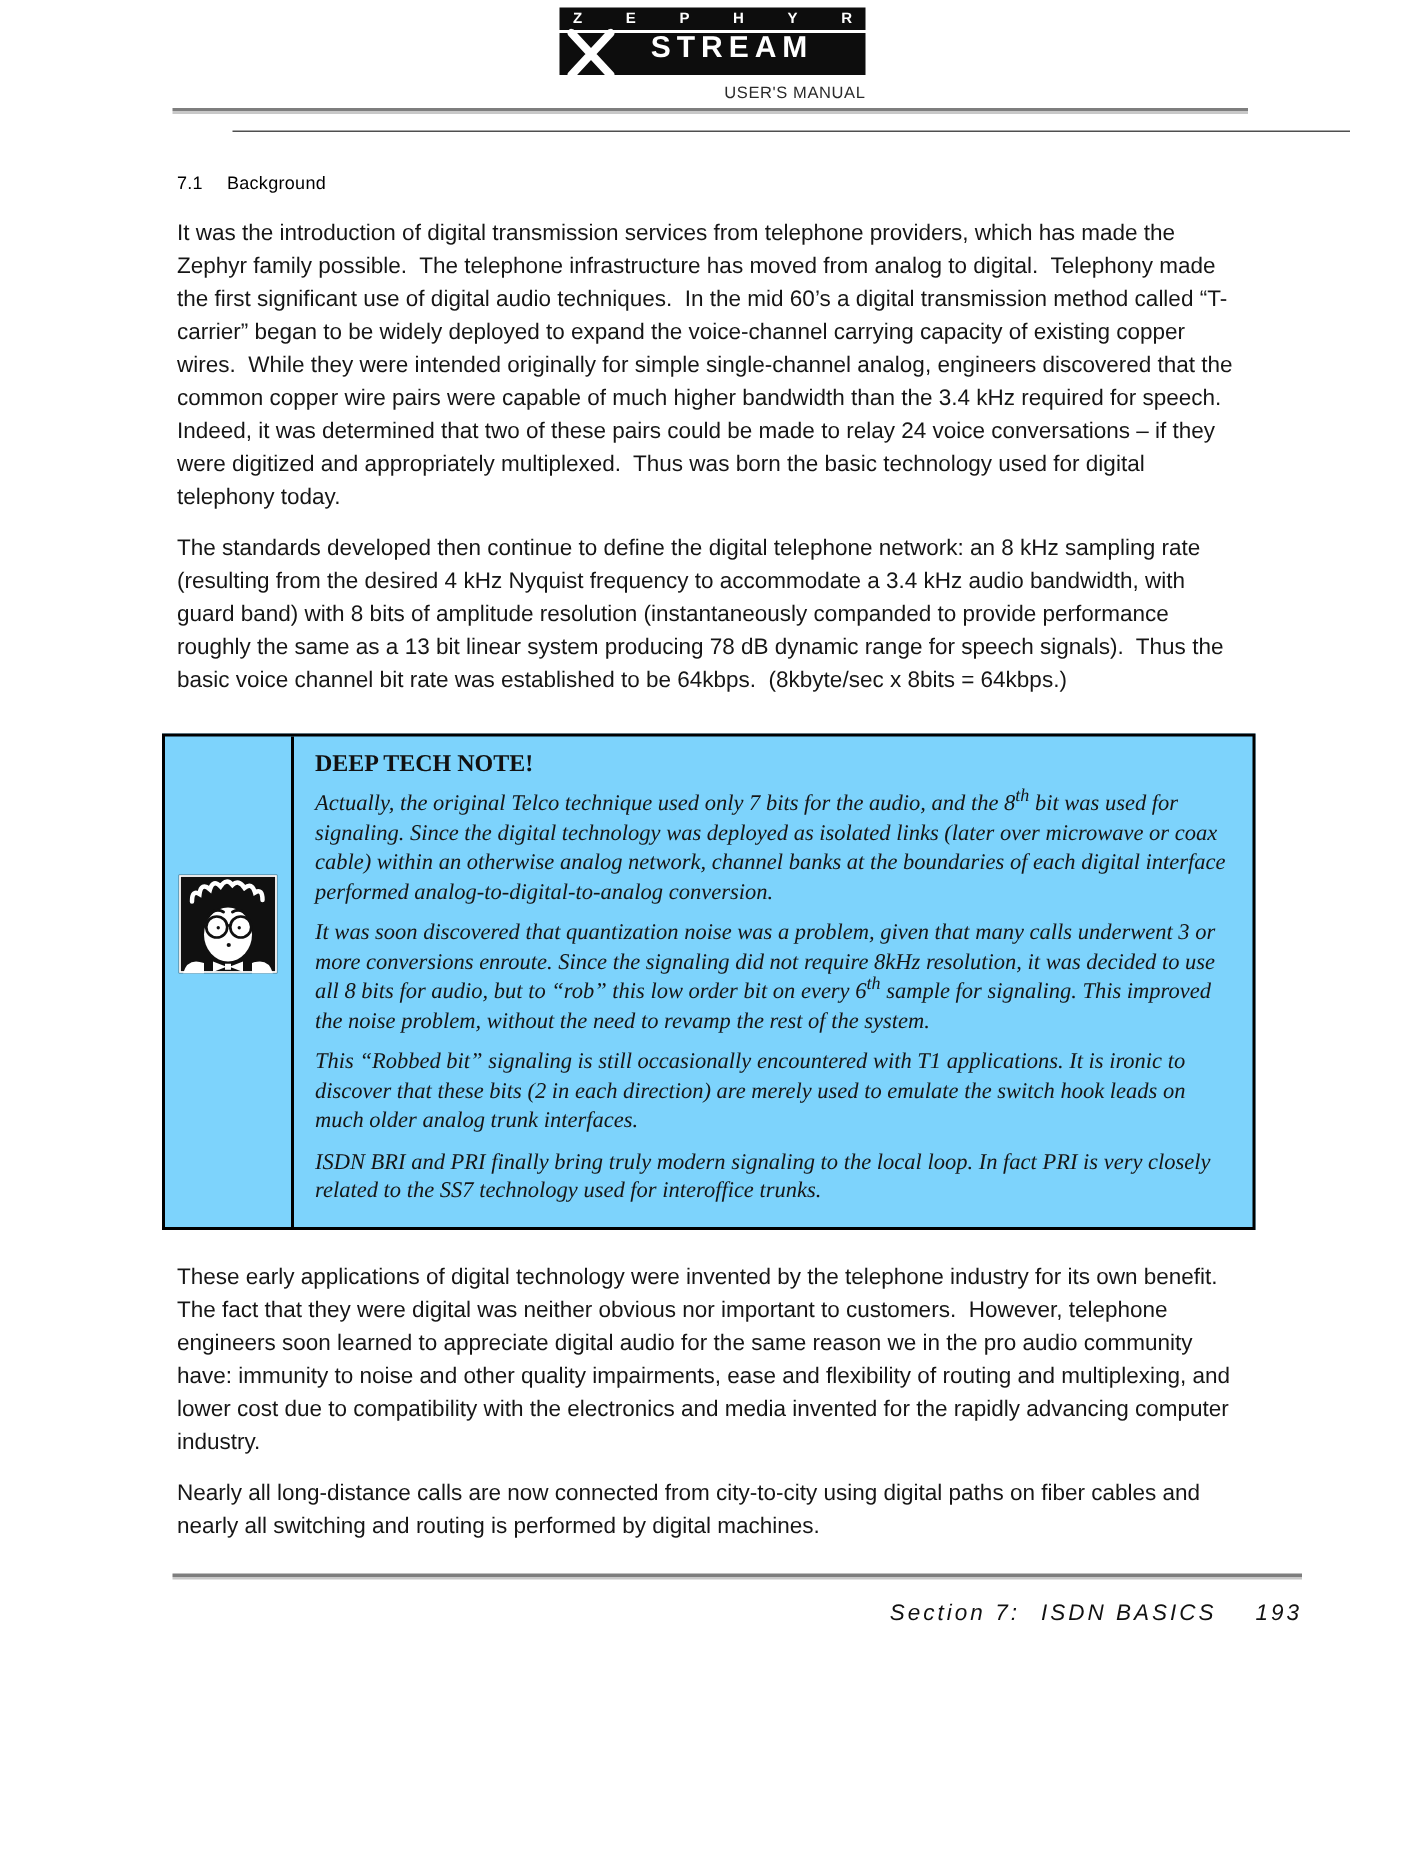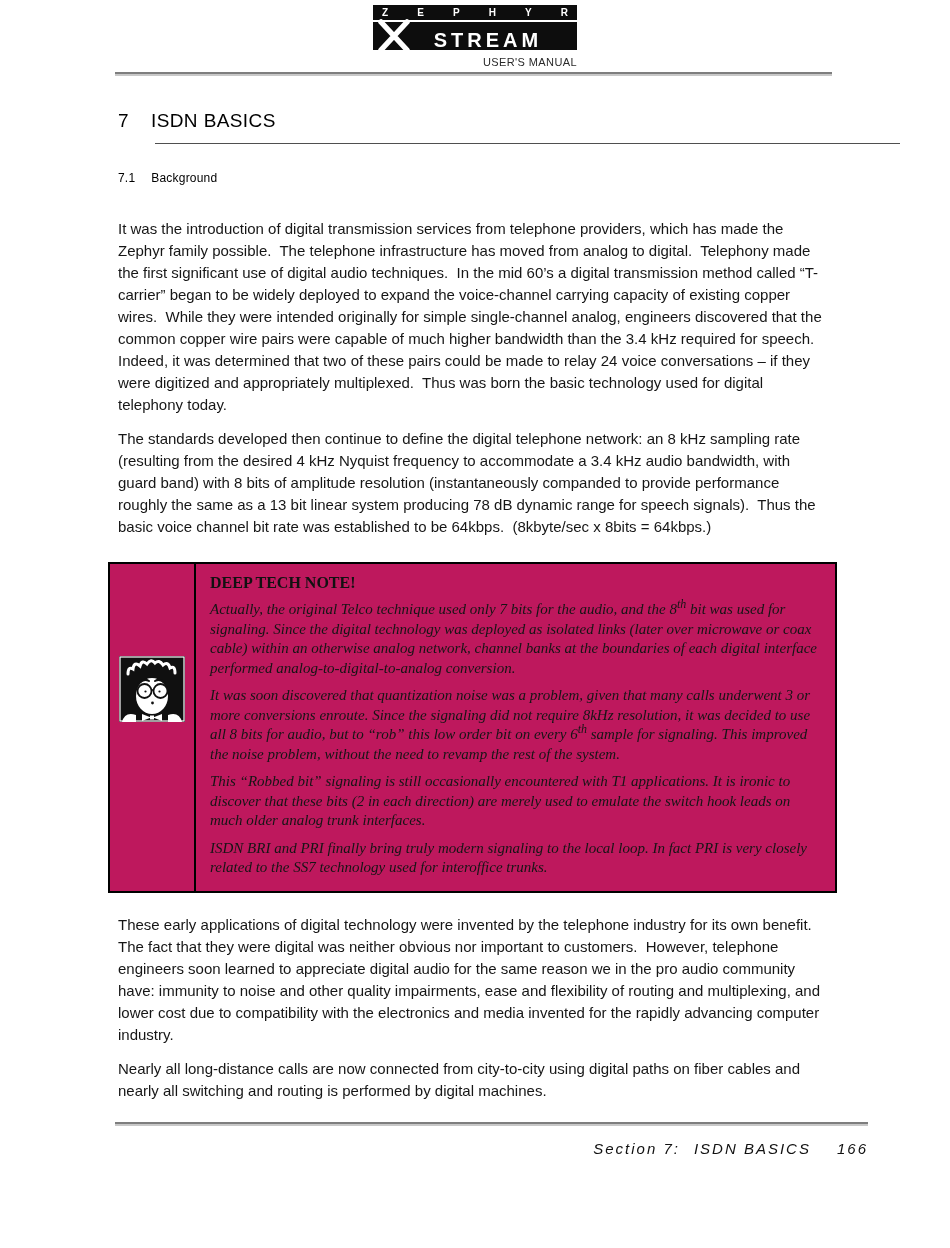--- a/index.html
+++ b/index.html
@@ -12,21 +12,21 @@
 
   
   .logo-wrap { width:204px; margin:5px auto 0; }
   .logo-topbar {
     background:#0d0d0d; height:15px; display:flex; align-items:center;
     justify-content:space-between; padding:0 9px; margin-bottom:2px;
   }
   .logo-topbar span { color:#fff; font-size:10px; font-weight:bold; line-height:1; }
   .logo-mainbar {
     background:#0d0d0d; height:28px; position:relative; display:flex;
-    align-items:flex-end; justify-content:center; padding-left:26px;
+    align-items:flex-start; justify-content:center; padding-left:26px;
   }
   .logo-x { position:absolute; left:4px; top:-4px; }
   .logo-stream {
     color:#fff; font-size:20px; font-weight:bold; letter-spacing:4px; line-height:1;
   }
   .logo-subtitle {
     text-align:right; font-size:11px; color:#2a2a2a; margin-top:6px; letter-spacing:0.4px;
   }
   .rule3d {
     height:4px; margin-left:-3px; width:717px; margin-top:4px;
@@ -38,28 +38,28 @@
   .h1 { margin-top:34px; font-size:19px; color:#000; letter-spacing:0.4px; }
   .h1 .num { margin-right:22px; }
   .heading-rule { margin-top:11px; margin-left:37px; width:745px; border-top:1px solid #4f4f4f; }
   .h2 { margin-top:27px; font-size:12px; color:#000; letter-spacing:0.2px; }
   .h2 .num { margin-right:16px; }
 
   
   .body-p {
     font-size:15px; line-height:22px; white-space:pre-wrap; color:#161616;
   }
-  .mt-first { margin-top:33px; }
+  .mt-first { margin-top:16px; }
   .mt-para  { margin-top:12px; }
   .mt-after-note { margin-top:21px; }
 
   
   .note {
     margin-top:24px; margin-left:-10px; width:729px;
-    background:#be185d; border:2px solid #000; display:flex; min-height:331px;
+    background:#7dd3fc; border:2px solid #000; display:flex; min-height:331px;
   }
   .note-icon-col {
     width:86px; flex-shrink:0; border-right:2px solid #000;
     display:flex; justify-content:center; align-items:flex-start;
   }
   .note-icon-col svg { margin-top:92px; display:block; }
   .note-text-col { flex:1; padding:10px 16px 12px 14px; font-family:"Liberation Serif", serif; }
   .note-title { font-weight:bold; font-size:16px; color:#111; }
   .note-p {
     font-style:italic; font-size:15px; line-height:19.5px; margin-top:8px;
@@ -95,23 +95,20 @@
           <path d="M4 4 L30 32 M30 4 L4 32" stroke="#ffffff" stroke-width="5.5" stroke-linecap="round" fill="none"></path>
         </svg>
       </span>
       <span class="logo-stream">STREAM</span>
     </div>
     <div class="logo-subtitle">USER'S MANUAL</div>
   </div>
   <div class="content">
     <div class="rule3d"></div>
 
-    <div class="h1">
-      <span class="num">7</span><span>ISDN BASICS</span>
-    </div>
     <div class="heading-rule"></div>
     <div class="h2">
       <span class="num">7.1</span><span>Background</span>
     </div>
 
     <p class="body-p mt-first">It was the introduction of digital transmission services from telephone providers, which has made the Zephyr family possible.  The telephone infrastructure has moved from analog to digital.  Telephony made the first significant use of digital audio techniques.  In the mid 60’s a digital transmission method called “T-carrier” began to be widely deployed to expand the voice-channel carrying capacity of existing copper wires.  While they were intended originally for simple single-channel analog, engineers discovered that the common copper wire pairs were capable of much higher bandwidth than the 3.4 kHz required for speech.  Indeed, it was determined that two of these pairs could be made to relay 24 voice conversations – if they were digitized and appropriately multiplexed.  Thus was born the basic technology used for digital telephony today.</p>
     <p class="body-p mt-para">The standards developed then continue to define the digital telephone network: an 8 kHz sampling rate (resulting from the desired 4 kHz Nyquist frequency to accommodate a 3.4 kHz audio bandwidth, with guard band) with 8 bits of amplitude resolution (instantaneously companded to provide performance roughly the same as a 13 bit linear system producing 78 dB dynamic range for speech signals).  Thus the basic voice channel bit rate was established to be 64kbps.  (8kbyte/sec x 8bits = 64kbps.)</p>
 
     <div class="note">
       <div class="note-icon-col">
@@ -142,16 +139,16 @@
         <p class="note-p">This “Robbed bit” signaling is still occasionally encountered with T1 applications. It is ironic to discover that these bits (2 in each direction) are merely used to emulate the switch hook leads on much older analog trunk interfaces.</p>
         <p class="note-p">ISDN BRI and PRI finally bring truly modern signaling to the local loop. In fact PRI is very closely related to the SS7 technology used for interoffice trunks.</p>
       </div>
     </div>
 
     <p class="body-p mt-after-note">These early applications of digital technology were invented by the telephone industry for its own benefit.  The fact that they were digital was neither obvious nor important to customers.  However, telephone engineers soon learned to appreciate digital audio for the same reason we in the pro audio community have: immunity to noise and other quality impairments, ease and flexibility of routing and multiplexing, and lower cost due to compatibility with the electronics and media invented for the rapidly advancing computer industry.</p>
     <p class="body-p mt-para">Nearly all long-distance calls are now connected from city-to-city using digital paths on fiber cables and nearly all switching and routing is performed by digital machines.</p>
 
     <div class="rule3d footer-rule"></div>
     <div class="footer-line">
-      <span>Section 7:</span><span class="sec-title">ISDN BASICS</span><span class="page-num">166</span>
+      <span>Section 7:</span><span class="sec-title">ISDN BASICS</span><span class="page-num">193</span>
     </div>
   </div>
 </div>
 
 </body></html>

